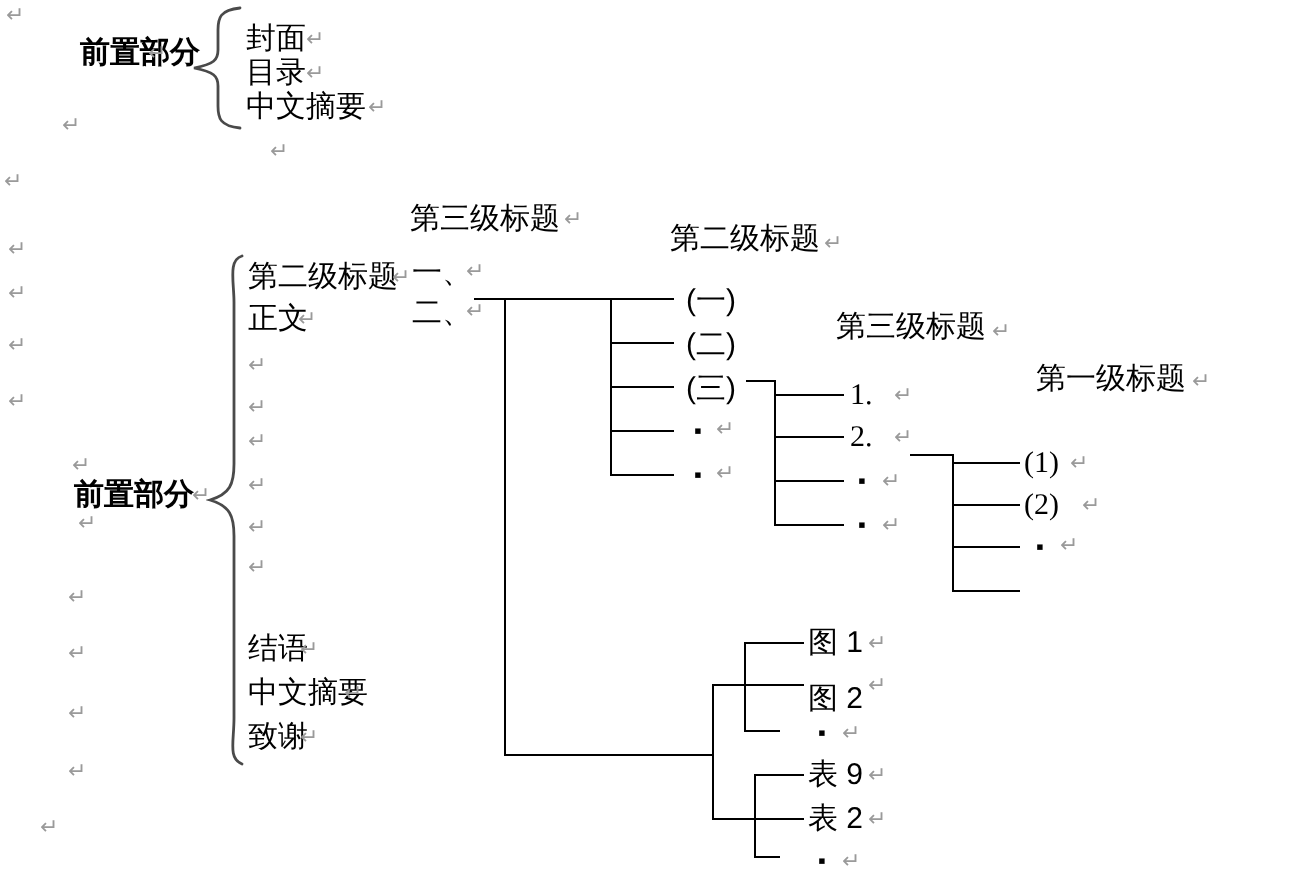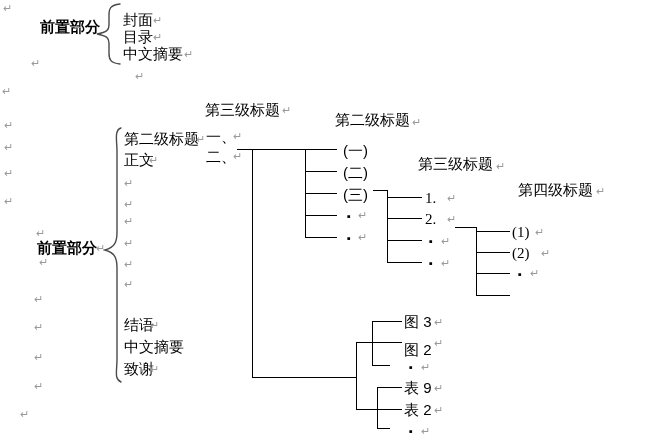--- a/index.html
+++ b/index.html
@@ -48,21 +48,21 @@
   <span class="t" style="left:123px;top:46px">中文摘要</span>
   <span class="p" style="left:184px;top:49px">↵</span>
   <span class="p" style="left:135px;top:71px">↵</span>
 
   <span class="t" style="left:205px;top:102px">第三级标题</span>
   <span class="p" style="left:282px;top:105px">↵</span>
   <span class="t" style="left:335px;top:112px">第二级标题</span>
   <span class="p" style="left:412px;top:117px">↵</span>
   <span class="t" style="left:418px;top:156px">第三级标题</span>
   <span class="p" style="left:496px;top:161px">↵</span>
-  <span class="t" style="left:518px;top:182px">第四级标题</span>
+  <span class="t" style="left:518px;top:182px">第一级标题</span>
   <span class="p" style="left:596px;top:186px">↵</span>
 
   <svg class="brace" style="left:103px;top:127px" width="20" height="257" viewBox="0 0 20 257">
     <path d="M 18 1 C 11 3 14 14 14 24 L 14 105 C 14 115 12 120 2 123 C 12 126 14 131 14 141 L 14 232 C 14 244 11 252 18 255"></path>
   </svg>
   <span class="b" style="left:37px;top:240px">前置部分</span>
   <span class="p" style="left:96px;top:243px">↵</span>
   <span class="t" style="left:124px;top:131px">第二级标题</span>
   <span class="p" style="left:196px;top:134px">↵</span>
   <span class="t" style="left:124px;top:152px">正文</span>
@@ -127,21 +127,21 @@
   <span class="p" style="left:541px;top:248px">↵</span>
   <span class="bu" style="left:518px;top:268px">▪</span>
   <span class="p" style="left:530px;top:268px">↵</span>
 
   <div class="hl" style="left:252px;top:377px;width:104px"></div>
   <div class="vl" style="left:356px;top:342px;height:67px"></div>
   <div class="vl" style="left:372px;top:321px;height:44px"></div>
   <div class="hl" style="left:372px;top:321px;width:30px"></div>
   <div class="hl" style="left:356px;top:342px;width:46px"></div>
   <div class="hl" style="left:372px;top:365px;width:18px"></div>
-  <span class="t" style="left:404px;top:314px">图 3</span>
+  <span class="t" style="left:404px;top:314px">图 1</span>
   <span class="p" style="left:434px;top:317px">↵</span>
   <span class="t" style="left:404px;top:342px">图 2</span>
   <span class="p" style="left:434px;top:338px">↵</span>
   <span class="bu" style="left:409px;top:361px">▪</span>
   <span class="p" style="left:421px;top:362px">↵</span>
 
   <div class="vl" style="left:377px;top:387px;height:41px"></div>
   <div class="hl" style="left:377px;top:387px;width:25px"></div>
   <div class="hl" style="left:356px;top:409px;width:46px"></div>
   <div class="hl" style="left:377px;top:428px;width:13px"></div>

